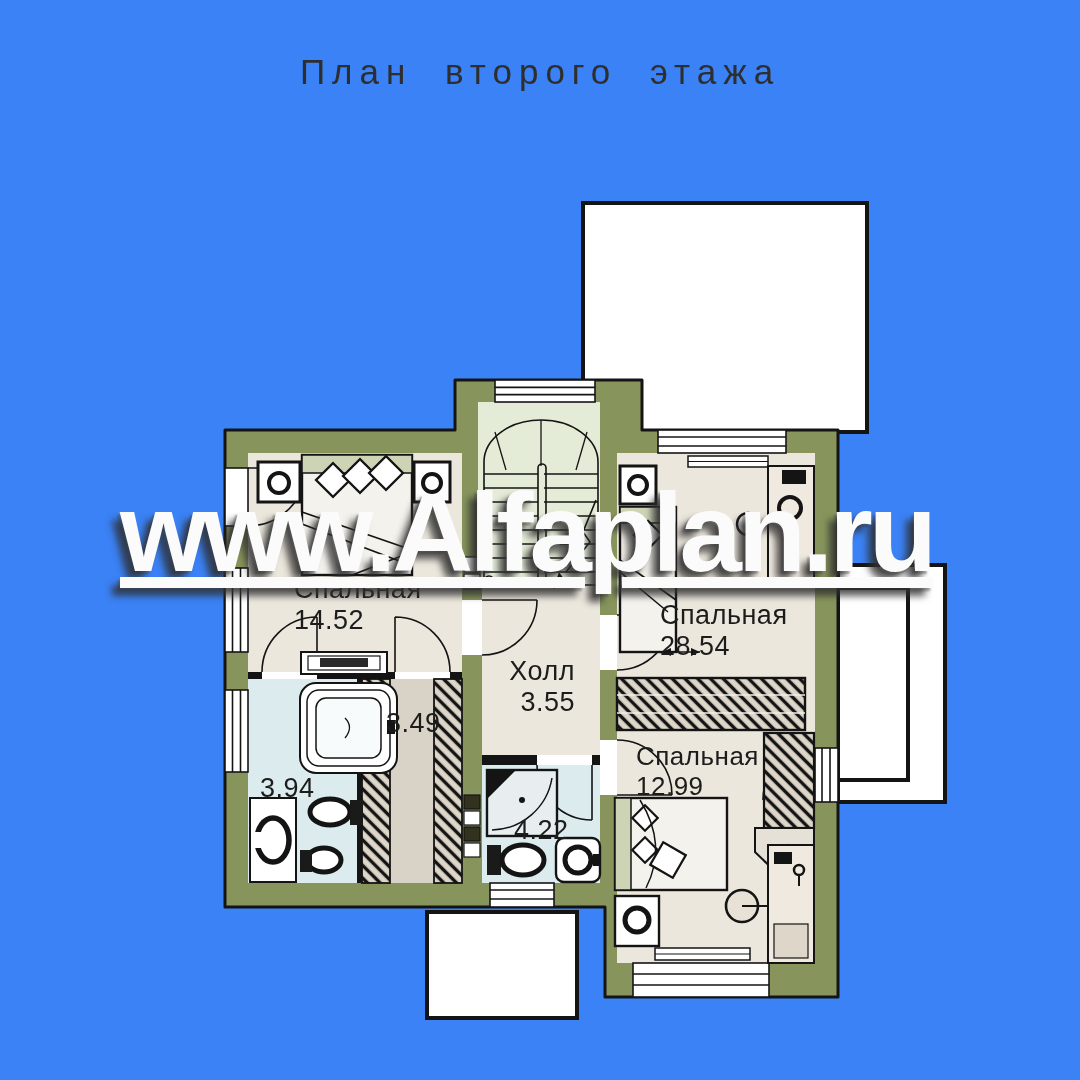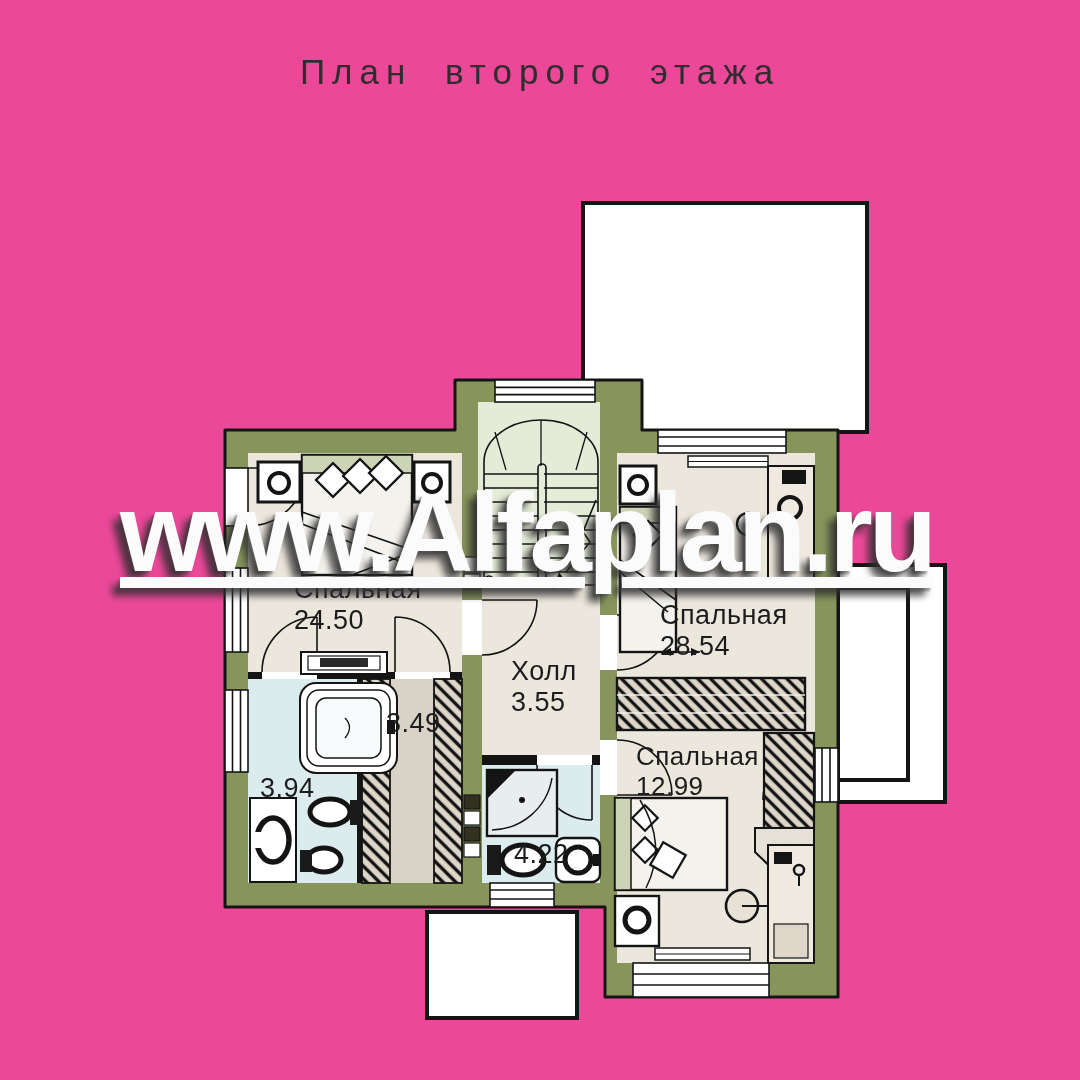--- a/index.html
+++ b/index.html
@@ -1,29 +1,29 @@
 <!DOCTYPE html>
 <html><head>
 <meta charset="utf-8">
 <style>
   html,body{margin:0;padding:0;background:#fff;}
-  .canvas{position:relative;width:1080px;height:1080px;background:#ec4899;overflow:hidden;
+  .canvas{position:relative;width:1080px;height:1080px;background:#3b82f6;overflow:hidden;
           font-family:"Liberation Sans",sans-serif;}
   .plan-svg{position:absolute;left:0;top:0;width:1080px;height:1080px;}
   .plan-title{position:absolute;left:50%;top:52px;transform:translateX(-50%);
       font-size:35px;letter-spacing:7px;word-spacing:16px;color:#2e2e2e;white-space:nowrap;}
   .room-label{position:absolute;color:#1c1c1c;font-size:27px;line-height:1.14;letter-spacing:.5px;}
   .room-label .area{display:block;}
   .lbl-bed1{left:294px;top:574px;}
   .lbl-bed2{left:660px;top:600px;}
   .lbl-bed3{left:636px;top:742px;font-size:26px;}
-  .lbl-hall{left:503px;top:656px;width:72px;text-align:left;margin-left:8px;}
+  .lbl-hall{left:503px;top:656px;width:72px;text-align:right;}
   .lbl-684{left:260px;top:773px;}
   .lbl-568{left:386px;top:708px;}
-  .lbl-422{left:514px;top:815px;margin-top:24px;}
+  .lbl-422{left:514px;top:815px;}
   .watermark{position:absolute;left:120px;top:468px;font-size:112px;font-weight:700;
       letter-spacing:-4px;color:#fbfbfb;white-space:nowrap;pointer-events:none;
       text-shadow:-8px 8px 7px rgba(45,45,45,.78), -3px 3px 2px rgba(70,70,70,.45);text-decoration:underline;}
 </style>
 </head>
 <body>
 
 <div class="canvas">
 
   <div class="plan-title">План второго этажа</div>
@@ -295,21 +295,21 @@
       <rect x="464" y="574" width="16" height="15" fill="#ffffff"></rect>
       <rect x="464" y="795" width="16" height="14" fill="#32321f"></rect>
       <rect x="464" y="811" width="16" height="14" fill="#ffffff"></rect>
       <rect x="464" y="827" width="16" height="14" fill="#32321f"></rect>
       <rect x="464" y="843" width="16" height="14" fill="#ffffff"></rect>
     </g>
   </svg>
 
   <div class="room-label lbl-bed1">
     <span class="name">Спальная</span>
-    <span class="area">24.50</span>
+    <span class="area">14.52</span>
   </div>
   <div class="room-label lbl-bed2">
     <span class="name">Спальная</span>
     <span class="area">28.54</span>
   </div>
   <div class="room-label lbl-bed3">
     <span class="name">Спальная</span>
     <span class="area">12.99</span>
   </div>
   <div class="room-label lbl-hall">

